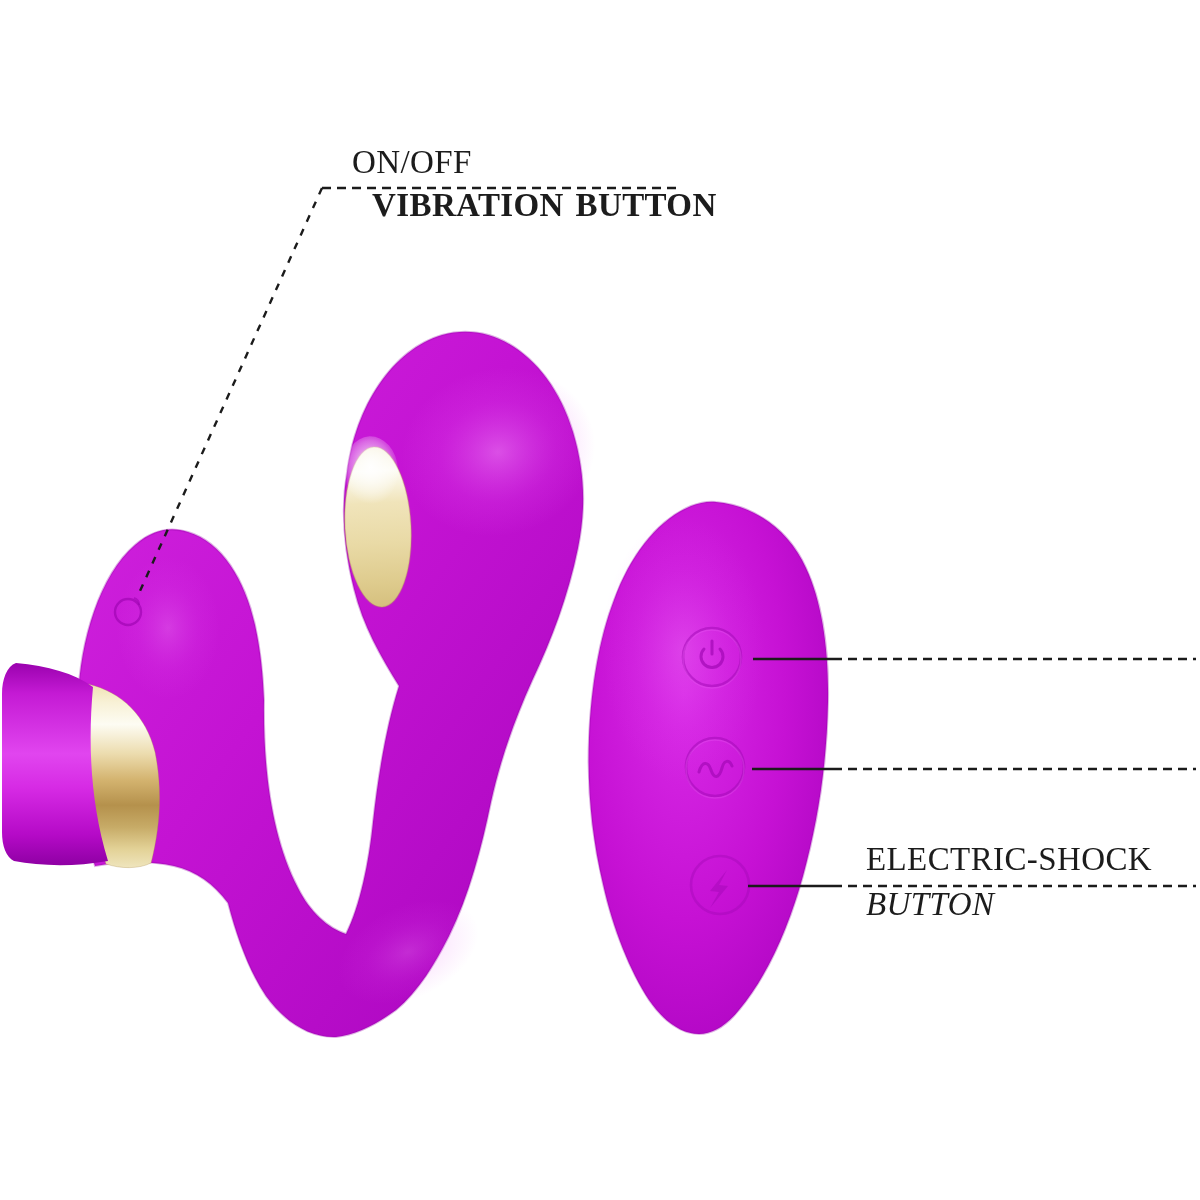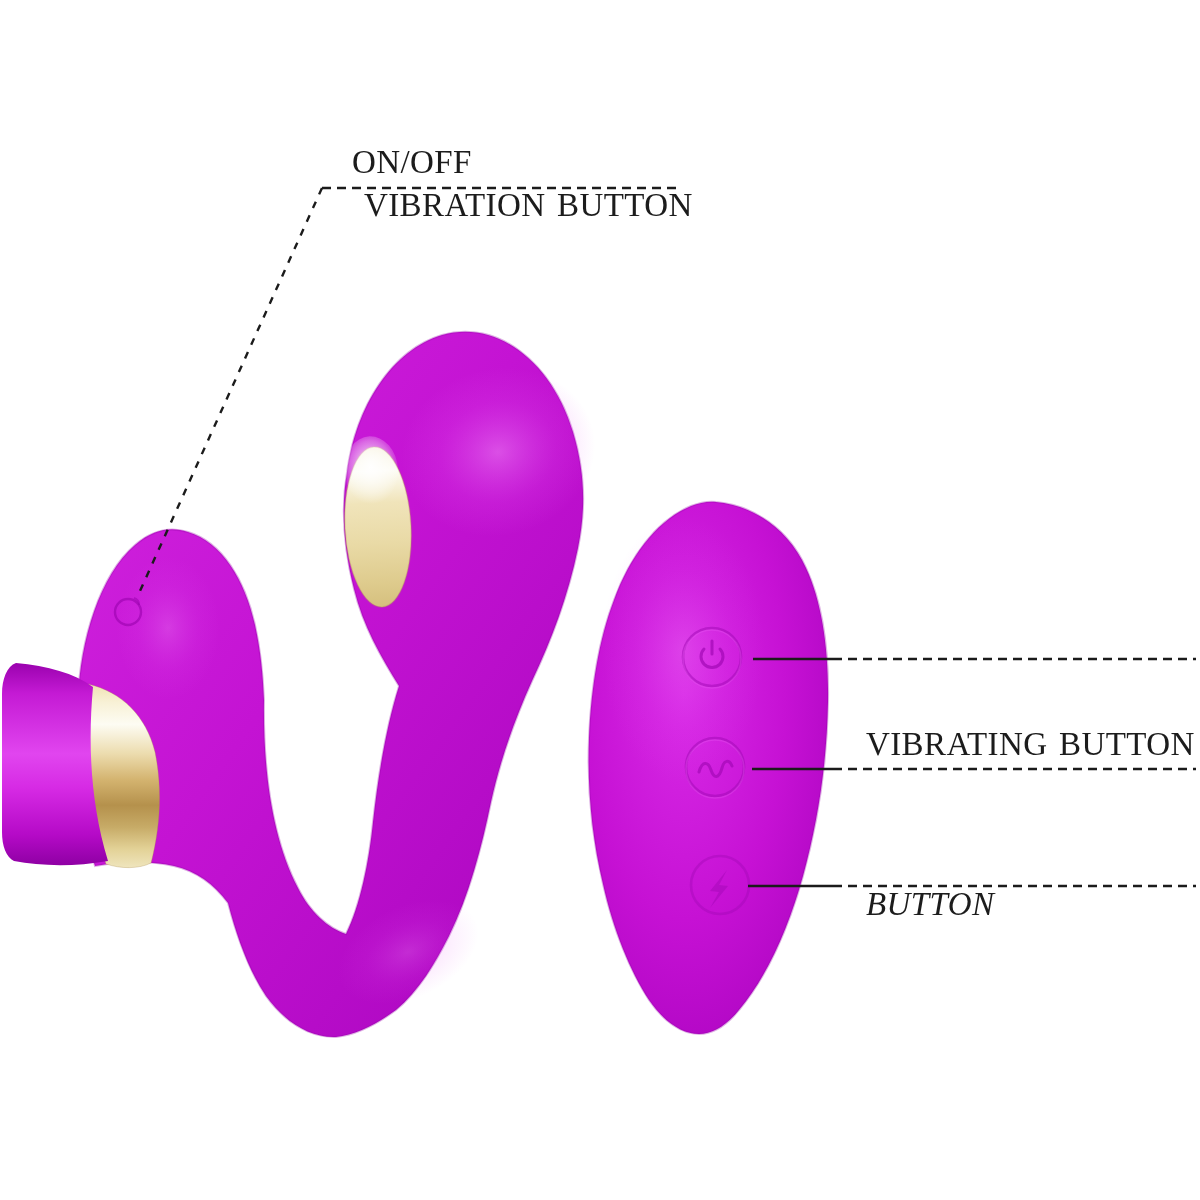--- a/index.html
+++ b/index.html
@@ -160,20 +160,20 @@
 
       <path d="M 752 769 H 833"></path>
       <path d="M 833 769 H 1196" stroke-dasharray="9 6"></path>
 
       <path d="M 748 886 H 833"></path>
       <path d="M 833 886 H 1196" stroke-dasharray="9 6"></path>
     </g>
   </svg>
 
   <div class="callout" style="left:352px;top:146px;">ON/OFF</div>
-  <div class="callout" style="left:364px;top:189px;">VIBRATION BUTTON</div>
+  <div class="callout" style="left:372px;top:189px;font-weight:bold;">VIBRATION BUTTON</div>
 
 
-  <div class="callout" style="left:866px;top:728px;">VIBRATING BUTTON</div>
 
+  <div class="callout" style="left:866px;top:843px;">ELECTRIC-SHOCK</div>
   <div class="callout" style="left:866px;top:888px;font-style:italic;">BUTTON</div>
 
 </div>
 
 </body></html>

